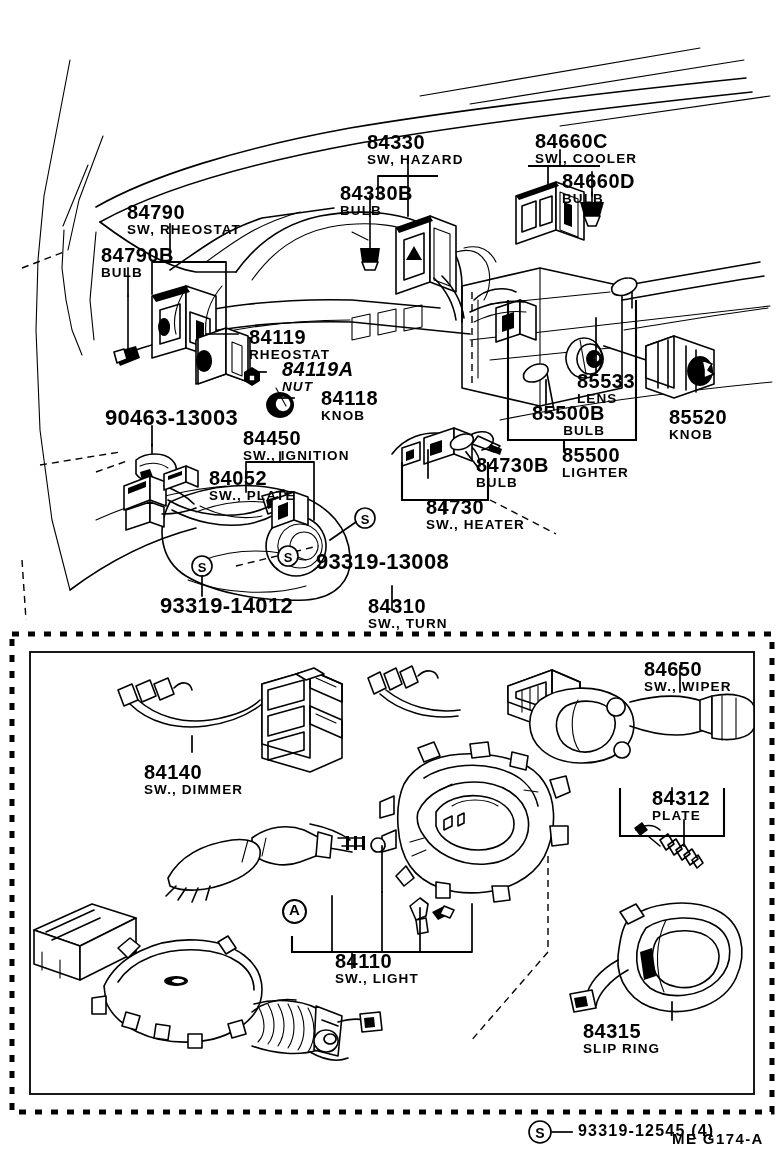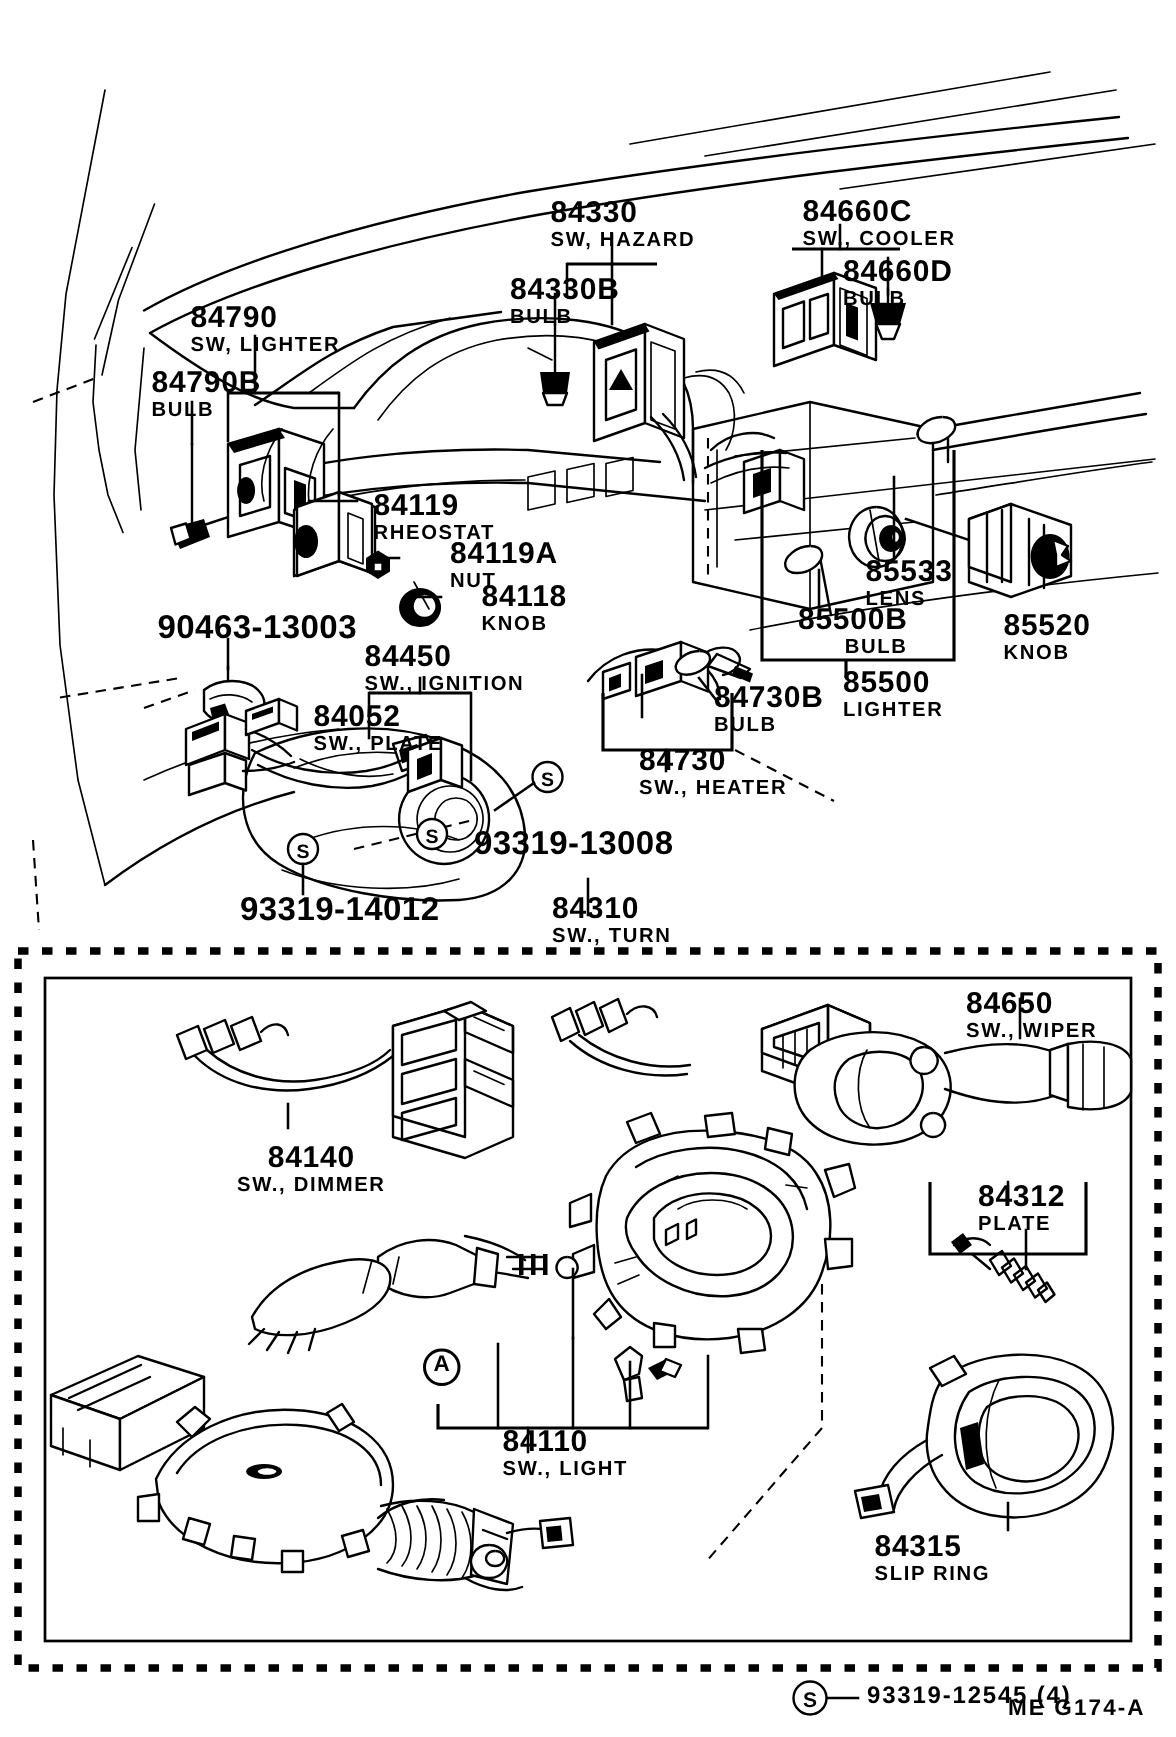--- a/index.html
+++ b/index.html
@@ -545,21 +545,21 @@
 
   <g>
     <circle cx="540" cy="1132" r="11" class="fillw"></circle>
     <text x="540" y="1138" font-size="14" font-weight="bold" text-anchor="middle" font-family="Liberation Sans, sans-serif">S</text>
     <path class="lead" d="M552 1132 L572 1132"></path>
   </g>
 </svg>
 
 <div class="lbl" style="left:127px;top:203px;">
   <div class="num">84790</div>
-  <div class="desc">SW, LIGHTER</div>
+  <div class="desc">SW, RHEOSTAT</div>
 </div>
 
 <div class="lbl" style="left:101px;top:246px;">
   <div class="num">84790B</div>
   <div class="desc">BULB</div>
 </div>
 
 <div class="lbl" style="left:367px;top:133px;">
   <div class="num">84330</div>
   <div class="desc">SW, HAZARD</div>
@@ -578,21 +578,21 @@
 <div class="lbl" style="left:562px;top:172px;">
   <div class="num">84660D</div>
   <div class="desc">BULB</div>
 </div>
 
 <div class="lbl" style="left:249px;top:328px;">
   <div class="num">84119</div>
   <div class="desc">RHEOSTAT</div>
 </div>
 
-<div class="lbl" style="left:300px;top:360px;">
+<div class="lbl" style="left:282px;top:360px;font-style:italic;">
   <div class="num">84119A</div>
   <div class="desc">NUT</div>
 </div>
 
 <div class="lbl" style="left:321px;top:389px;">
   <div class="num">84118</div>
   <div class="desc">KNOB</div>
 </div>
 
 <div class="lbl" style="left:105px;top:409px;">
@@ -645,21 +645,21 @@
 
 <div class="lbl" style="left:316px;top:553px;">
   <div class="num-s">93319-13008</div>
 </div>
 
 <div class="lbl" style="left:368px;top:597px;">
   <div class="num">84310</div>
   <div class="desc">SW., TURN</div>
 </div>
 
-<div class="lbl" style="left:158px;top:763px;text-align:center;">
+<div class="lbl" style="left:144px;top:763px;">
   <div class="num">84140</div>
   <div class="desc">SW., DIMMER</div>
 </div>
 
 <div class="lbl" style="left:644px;top:660px;">
   <div class="num">84650</div>
   <div class="desc">SW., WIPER</div>
 </div>
 
 <div class="lbl" style="left:652px;top:789px;">

